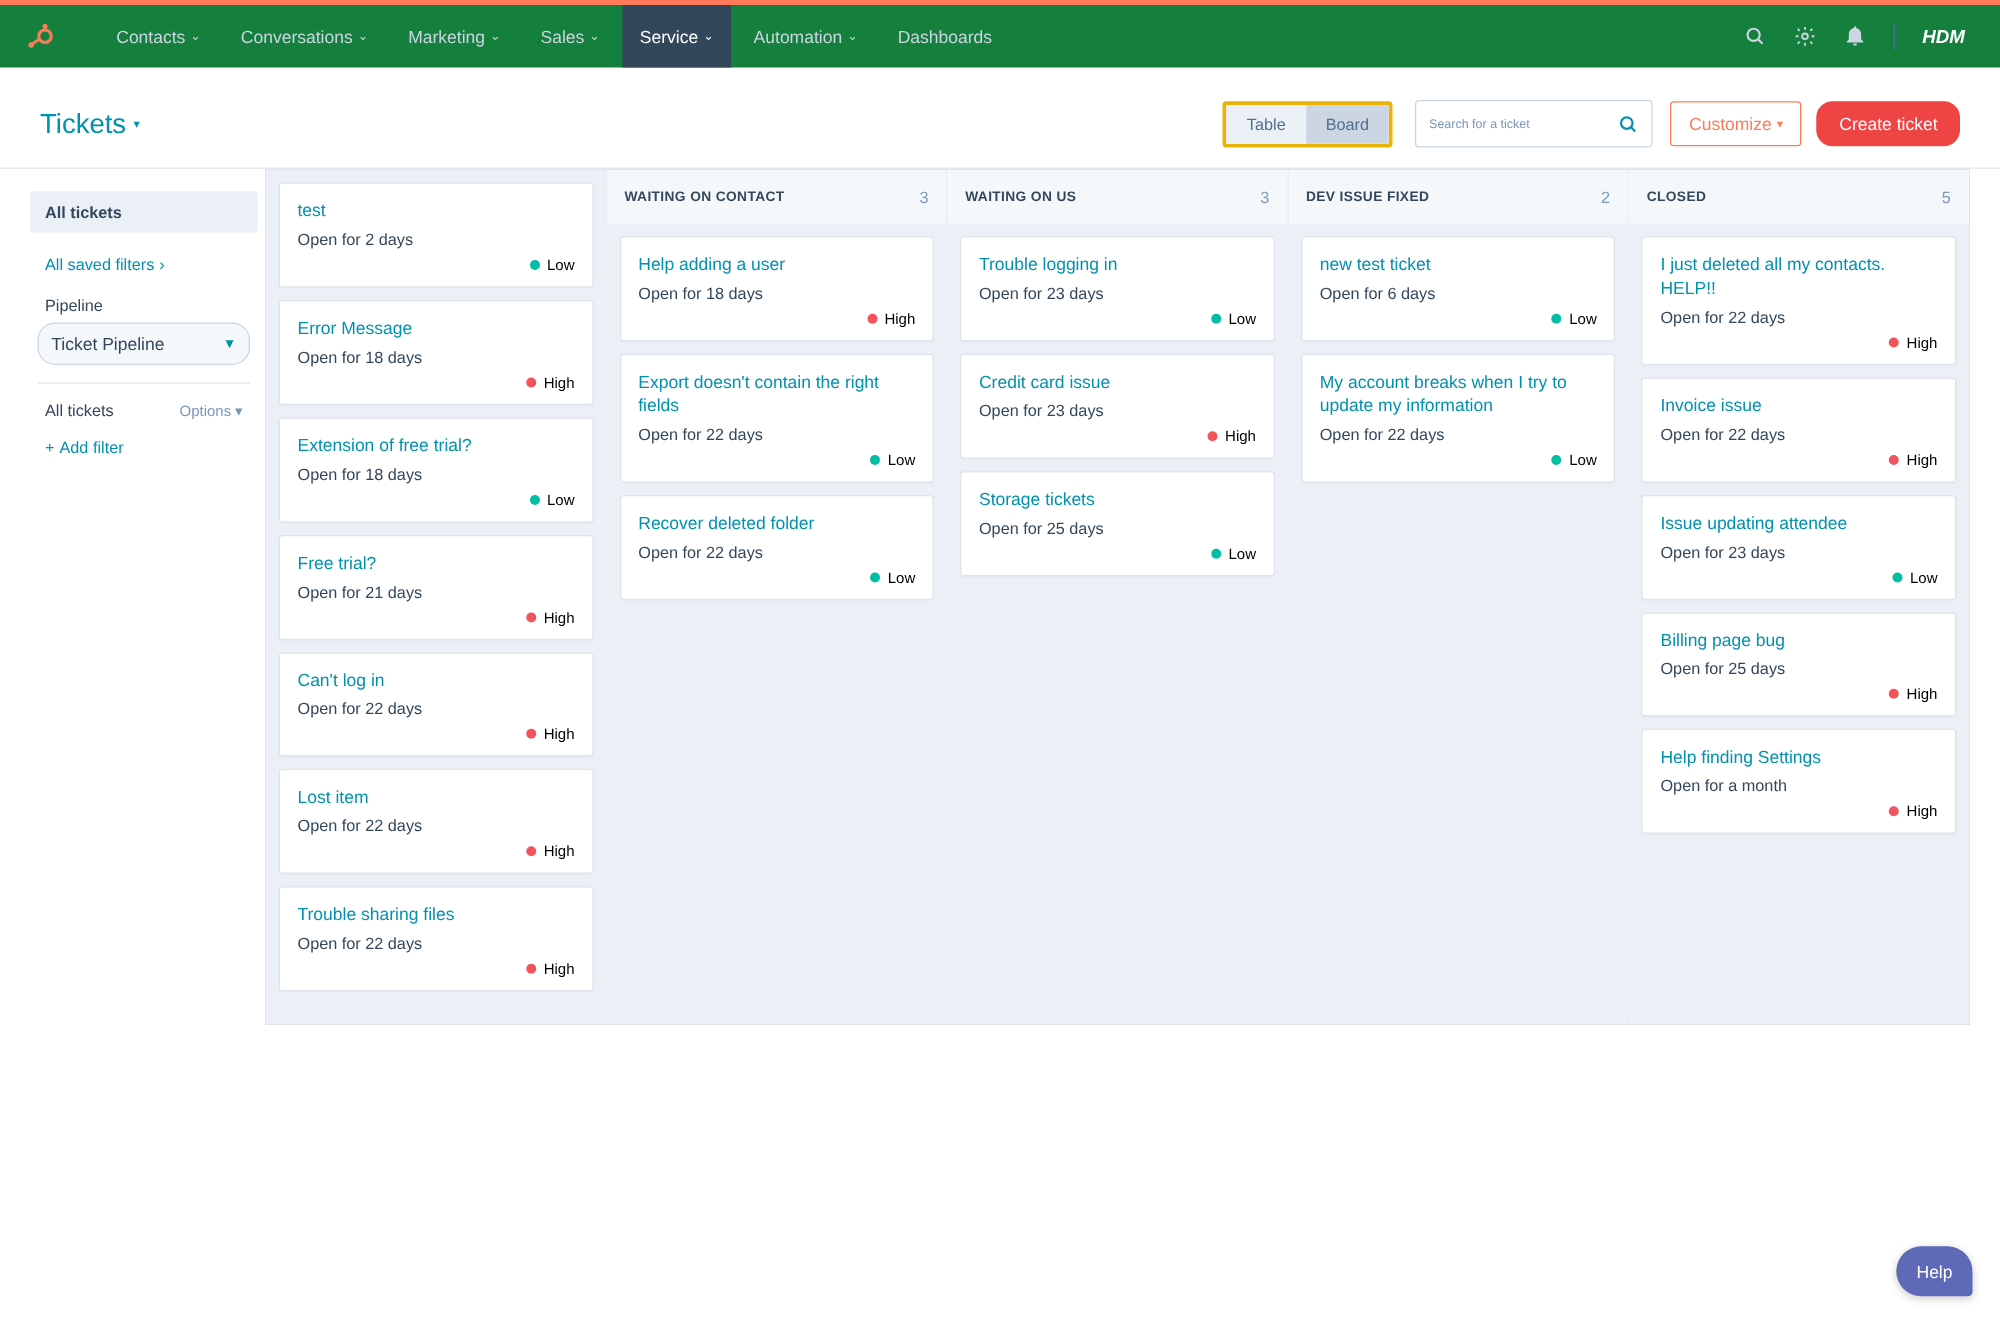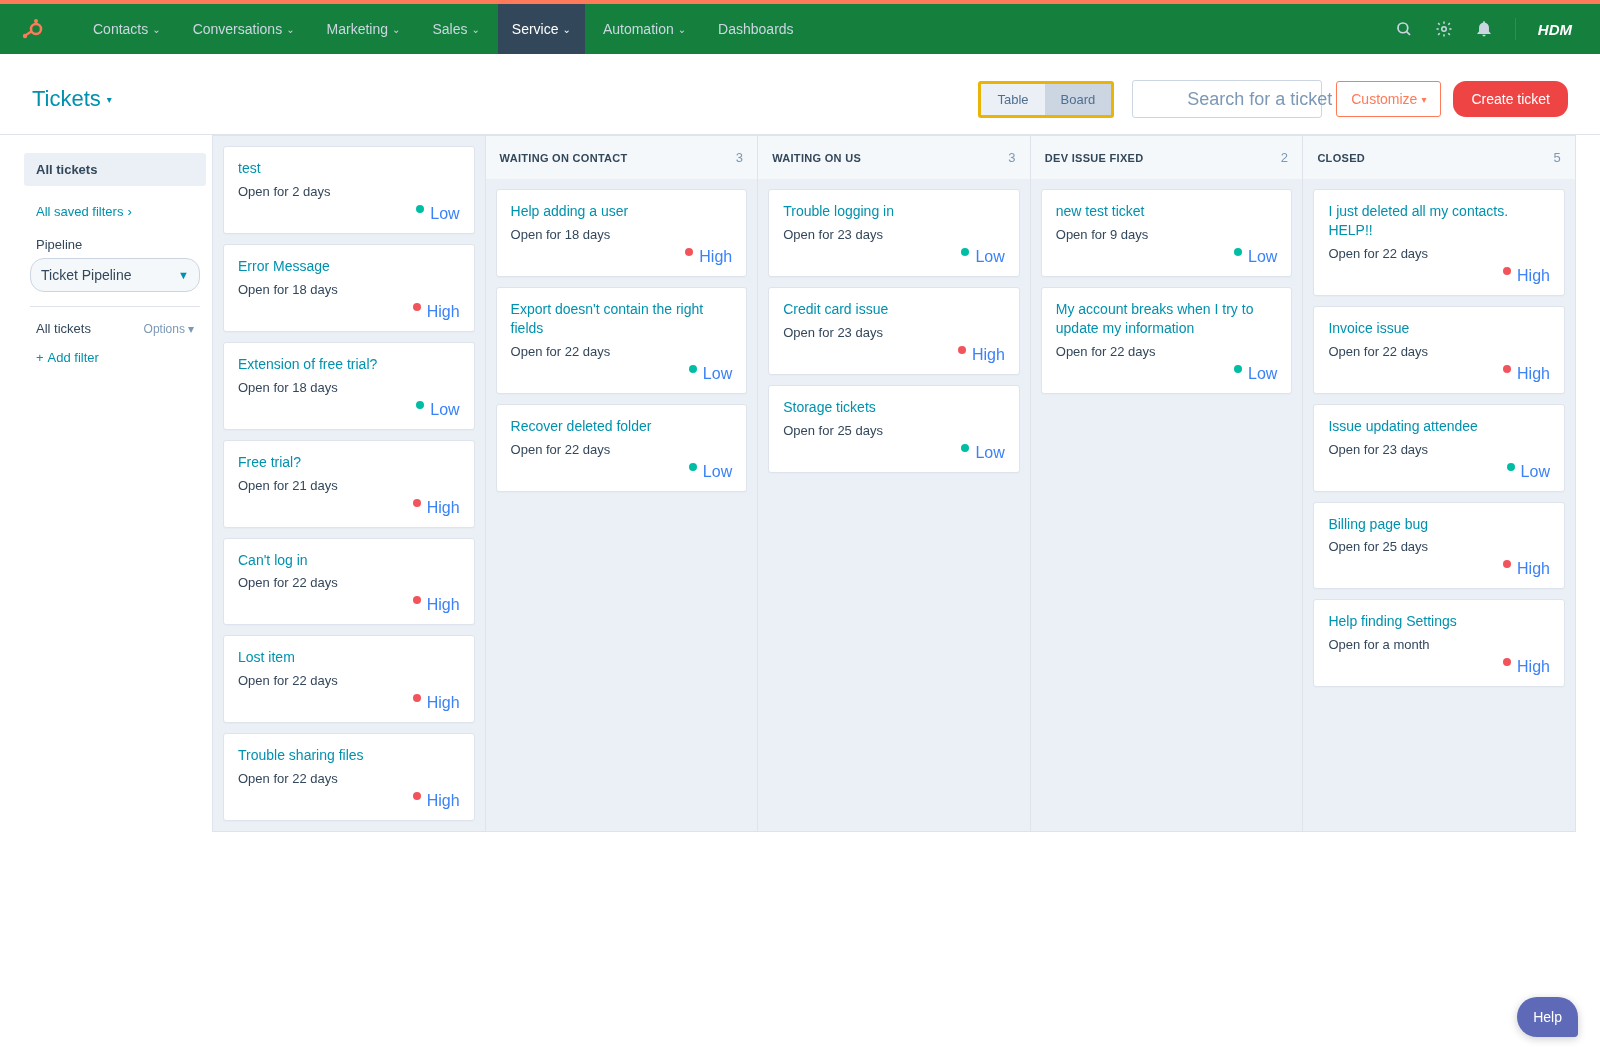--- a/index.html
+++ b/index.html
@@ -16,21 +16,21 @@
   .divider { width:1px; height:22px; background:#516f90; }
   .account-label { font-weight:700; font-style: italic; font-size:15px; color:#fff; padding-right:10px;}
   
   .page-header { display:flex; align-items:center; padding: 26px 32px 16px 32px; border-bottom:1px solid #dfe3eb; }
   .page-title { color:#0091ae; font-size:22px; font-weight:400; display:flex; align-items:center; gap:6px; cursor:pointer;}
   .header-spacer { flex:1; }
   .view-toggle { display:flex; border:3px solid #eab308; border-radius:3px; overflow:hidden; }
   .view-toggle button { border:none; background:#eaf0f6; color:#506e91; padding:8px 16px; font-size:13px; cursor:pointer; }
   .view-toggle button.active { background:#cbd6e2; }
   .search-box { display:flex; align-items:center; border:1px solid #cbd6e2; border-radius:3px; padding:0 10px; margin-left:18px; width:190px; height:38px;}
-  .search-box input { border:none; outline:none; flex:1; font-size:18px; color:#33475b; background:transparent;margin-left:44px;}
+  .search-box input { border:none; outline:none; flex:1; font-size:10px; color:#33475b; background:transparent;}
   .search-box input::placeholder { color:#7c98b6; }
   .search-box .sicon { color:#0091ae; }
   .btn-outline { border:1px solid #ff7a59; color:#ff7a59; background:#fff; border-radius:3px; padding:9px 14px; margin-left:14px; font-size:14px; cursor:pointer; display:flex; align-items:center; gap:4px;}
   .btn-primary { background:#ef4444; color:#fff; border:none; border-radius:13px; padding:10px 18px; margin-left:12px; font-size:14px; font-weight:500; cursor:pointer;}
   
   .main { display:flex; padding: 0 24px 0 24px; }
   .sidebar { width:182px; padding-top:18px; margin-right:6px;}
   .side-pill { background:#eaf0f6; border-radius:3px; padding:9px 12px; font-weight:600; font-size:13px; color:#33475b; margin-bottom:14px;}
   .side-link { color:#0091ae; font-size:13px; padding:4px 12px; display:flex; align-items:flex-end; gap:4px; cursor:pointer; margin-bottom:14px;}
   .side-label { font-size:13px; color:#33475b; padding:0 12px 6px 12px;}
@@ -43,21 +43,21 @@
   
   .board { flex:1; display:flex; gap:0; padding-top:0; overflow-x:auto; margin-top:0;}
   .col { flex:1; min-width:218px; background:#f5f8fa; border:1px solid #dfe3eb; border-left:none; display:flex; flex-direction:column;}
   .col:first-child { border-left:1px solid #dfe3eb; }
   .col-head { padding:14px 14px; display:flex; justify-content:space-between; align-items:center; font-size:11px; font-weight:600; color:#33475b; letter-spacing:0.3px; text-transform:uppercase; background:#f5f8fa;}
   .col-count { color:#7c98b6; font-weight:400; font-size:13px;}
   .cards { padding:10px 10px; display:flex; flex-direction:column; gap:10px; background:#eaf0f6; flex:1; min-height:640px;}
   .card { background:#fff; border:1px solid #dfe3eb; border-radius:3px; padding:12px 14px 10px 14px; box-shadow:0 1px 1px rgba(0,0,0,0.02); cursor:pointer;}
   .card-title { color:#0091ae; font-size:14px; margin-bottom:6px; line-height:1.35;}
   .card-sub { color:#33475b; font-size:13px; margin-bottom:6px;}
-  .card-foot { display:flex; justify-content:flex-end; gap:6px; font-size:16px; color:#3b82f6;}
+  .card-foot { display:flex; justify-content:flex-end; align-items:center; gap:6px; font-size:12px; color:#000000;}
   .dot { width:8px; height:8px; border-radius:50%; display:inline-block;}
   .dot.low { background:#00bda5; }
   .dot.high { background:#f2545b; }
   
   .help-fab { position:fixed; right:22px; bottom:22px; background:#5e6ab8; color:#fff; border-radius:22px 22px 4px 22px; padding:12px 16px; font-size:14px; cursor:pointer; box-shadow:0 2px 8px rgba(0,0,0,0.2);}
   svg { display:block; }
 </style>
 </head>
 <body>
 
@@ -305,21 +305,21 @@
         </div>
       </div>
       <div class="col">
         <div class="col-head">
           <span>DEV ISSUE FIXED</span>
           <span class="col-count">2</span>
         </div>
         <div class="cards">
           <div class="card">
             <div class="card-title">new test ticket</div>
-            <div class="card-sub">Open for 9 days</div>
+            <div class="card-sub">Open for 6 days</div>
             <div class="card-foot">
               <span class="dot low"></span>
               <span>Low</span>
             </div>
           </div>
           <div class="card">
             <div class="card-title">My account breaks when I try to update my information</div>
             <div class="card-sub">Open for 22 days</div>
             <div class="card-foot">
               <span class="dot low"></span>

